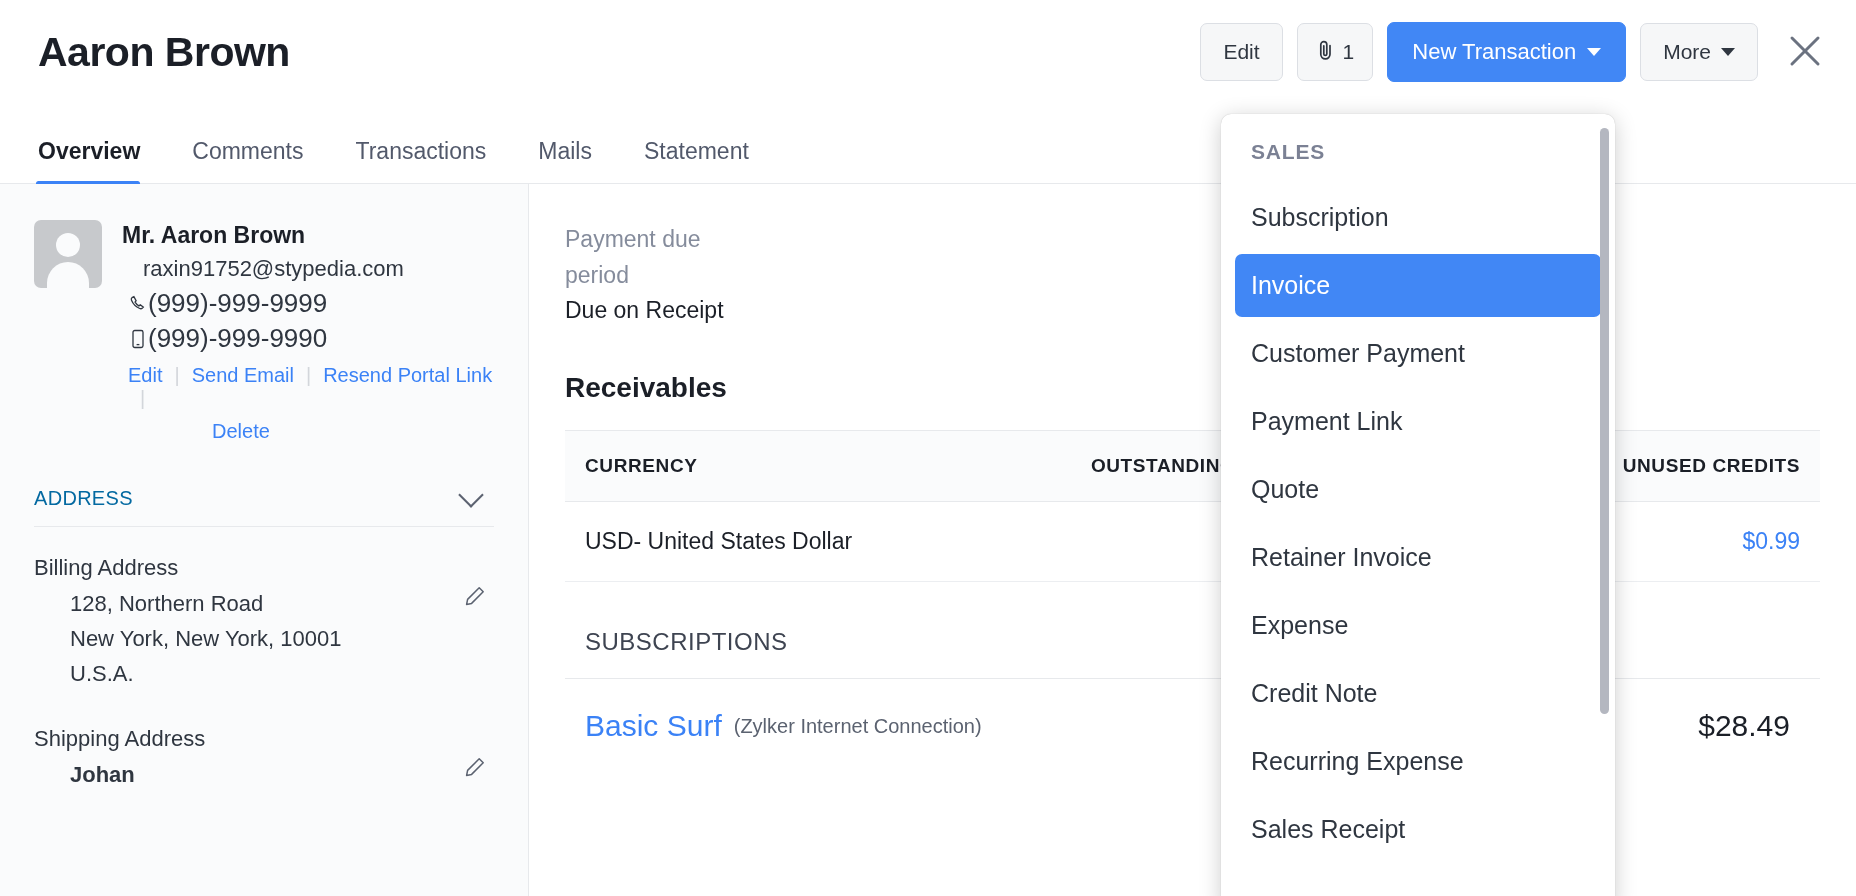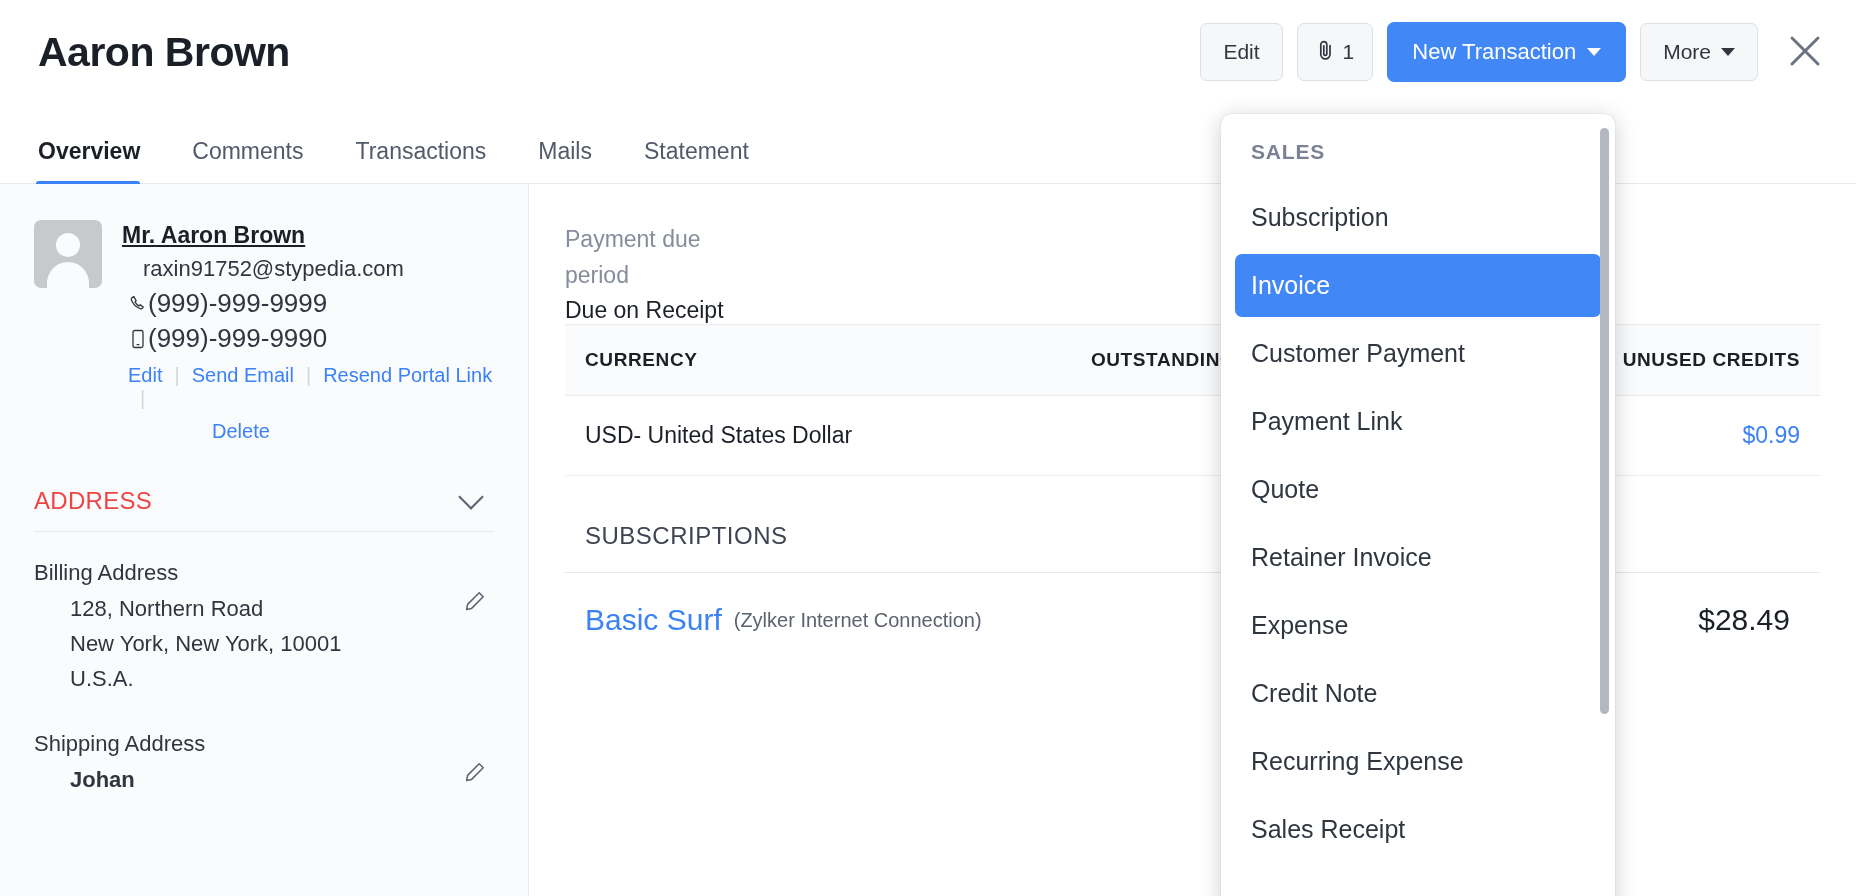--- a/index.html
+++ b/index.html
@@ -81,37 +81,37 @@
   }
   .avatar::before {
     content:""; position:absolute; left:50%; top:13px; width:24px; height:24px;
     border-radius:50%; background:#fafbfc; transform: translateX(-50%);
   }
   .avatar::after {
     content:""; position:absolute; left:50%; top:42px; width:42px; height:34px;
     border-radius:21px 21px 0 0; background:#fafbfc; transform: translateX(-50%);
   }
   .contact-info { padding-top: 2px; }
-  .contact-name { font-size: 23px; font-weight: 700; color:#1b1f27; margin-bottom:7px;text-decoration:underline; }
+  .contact-name { font-size: 23px; font-weight: 700; color:#1b1f27; margin-bottom:7px; }
   .contact-email { font-size: 22px; color:#2f3640; margin-bottom: 6px; margin-left: 21px; }
   .contact-line { font-size: 26px; color:#2f3640; display:flex; align-items:center; margin-bottom:4px; padding-left:6px;}
   .contact-line .ic { display:inline-flex; width:20px; justify-content:center; }
   .link-row {
     display:flex; align-items:center; flex-wrap: wrap; margin-top: 10px;
     padding-left: 6px; font-size: 20px;
   }
   .lnk { color:#3b82f6; cursor:pointer; white-space:nowrap; }
   .sep { color:#d3d6db; margin: 0 12px; }
   .link-row2 { margin-top: 10px; padding-left: 90px; font-size:20px; }
 
   .section-head {
     margin-top: 44px; display:flex; align-items:center;
     justify-content: space-between; padding-bottom: 16px;
   }
-  .section-title { font-size: 24px; color:#ef4444; letter-spacing:0.3px; }
+  .section-title { font-size: 20px; color:#0369a1; letter-spacing:0.3px; }
   .chev {
     width: 18px; height: 18px; border-right: 2.5px solid #5b6270;
     border-bottom: 2.5px solid #5b6270; transform: rotate(45deg);
     margin-right: 14px; margin-top:-8px;
   }
   .hr { height: 1px; background: #e7e9ec; }
 
   .addr-block { margin-top: 28px; position: relative; }
   .addr-label { font-size: 22px; color:#2f3640; margin-bottom: 5px; }
   .addr-line { font-size: 22px; color:#2f3640; line-height: 1.6; margin-left: 36px; }
@@ -289,20 +289,21 @@
             <path d="M15.2 2.8l4 4L7.6 18.4 2.6 19.4l1-5z"></path>
           </svg>
         </span>
       </div>
     </div>
 
     <div class="main">
       <div class="main-inner">
         <div class="field-label">Payment due period</div>
         <div class="field-value">Due on Receipt</div>
+        <div class="recv-title">Receivables</div>
       </div>
 
       <div style="padding-left:36px;">
         <table class="recv">
           <thead>
             <tr>
               <th>CURRENCY</th>
               <th class="num">OUTSTANDING RECEIVABLES</th>
               <th class="num">UNUSED CREDITS</th>
             </tr>

